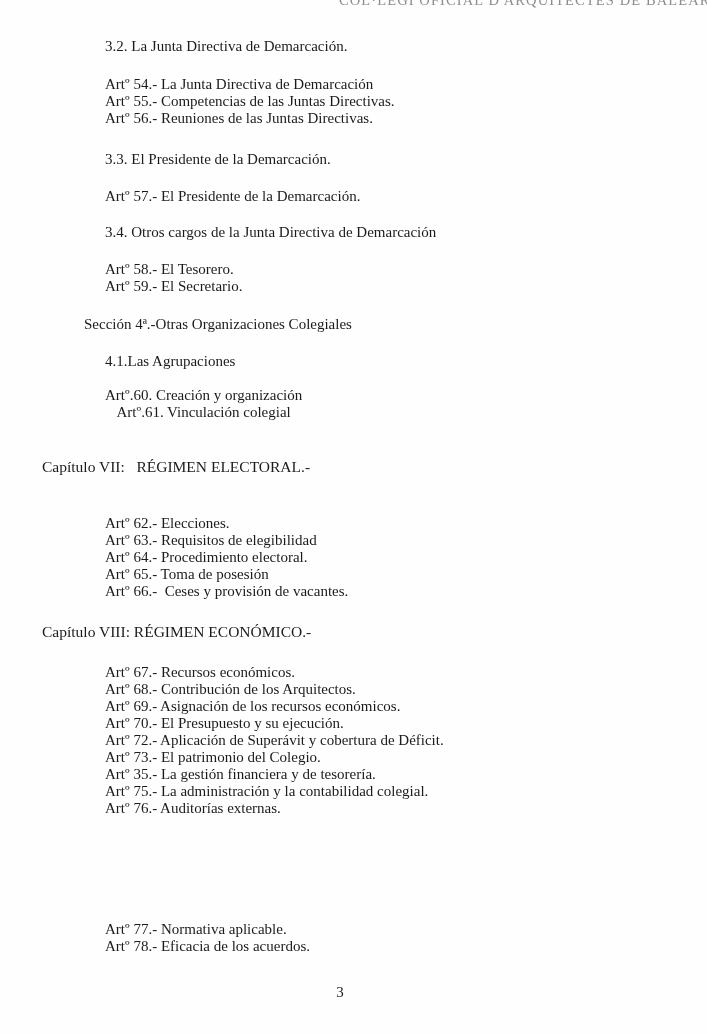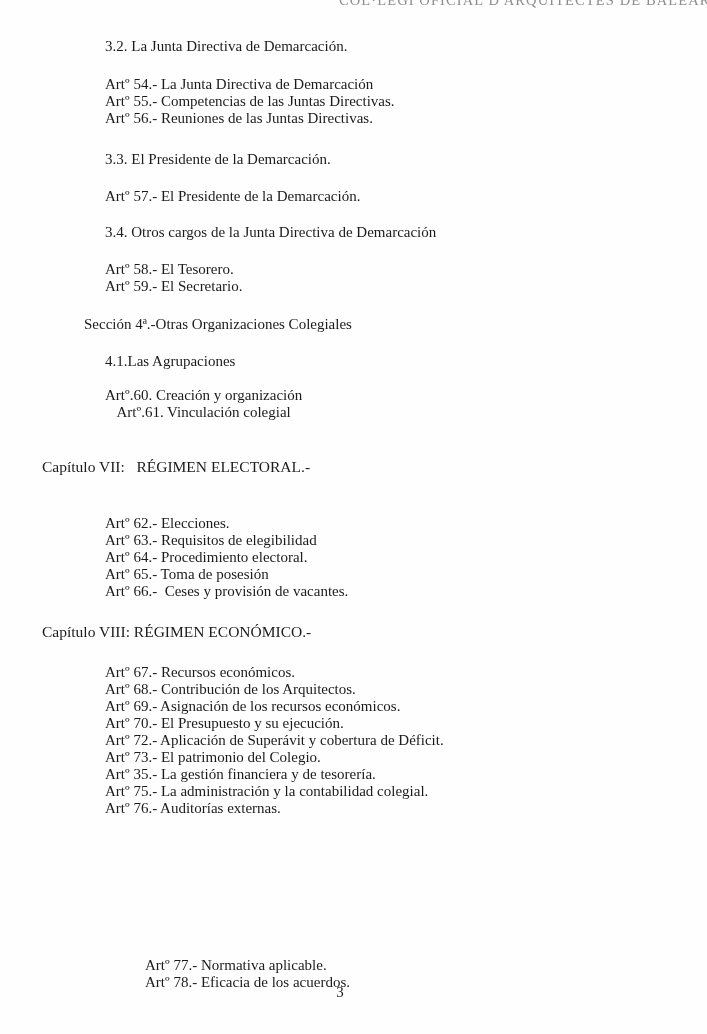--- a/index.html
+++ b/index.html
@@ -103,20 +103,20 @@
     <div class="line">Artº 69.- Asignación de los recursos económicos.</div>
     <div class="line">Artº 70.- El Presupuesto y su ejecución.</div>
     <div class="line">Artº 72.- Aplicación de Superávit y cobertura de Déficit.</div>
     <div class="line">Artº 73.- El patrimonio del Colegio.</div>
     <div class="line">Artº 35.- La gestión financiera y de tesorería.</div>
     <div class="line">Artº 75.- La administración y la contabilidad colegial.</div>
     <div class="line">Artº 76.- Auditorías externas.</div>
   </div>
 
 
-  <div class="block" style="top:957px; left:105px;margin-left:40px;">
+  <div class="block" style="top:921px; left:105px;">
     <div class="line">Artº 77.- Normativa aplicable.</div>
     <div class="line">Artº 78.- Eficacia de los acuerdos.</div>
   </div>
 
   <div class="pageno">3</div>
 
 </div>
 
 </body></html>

